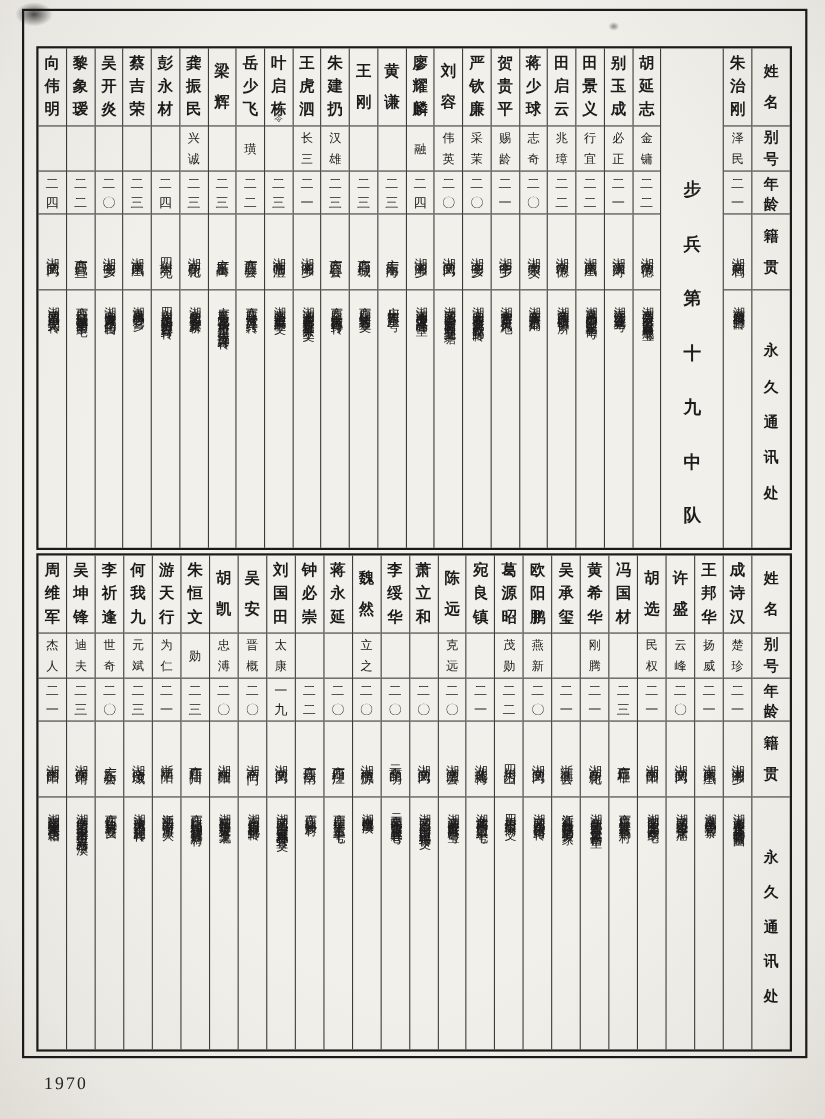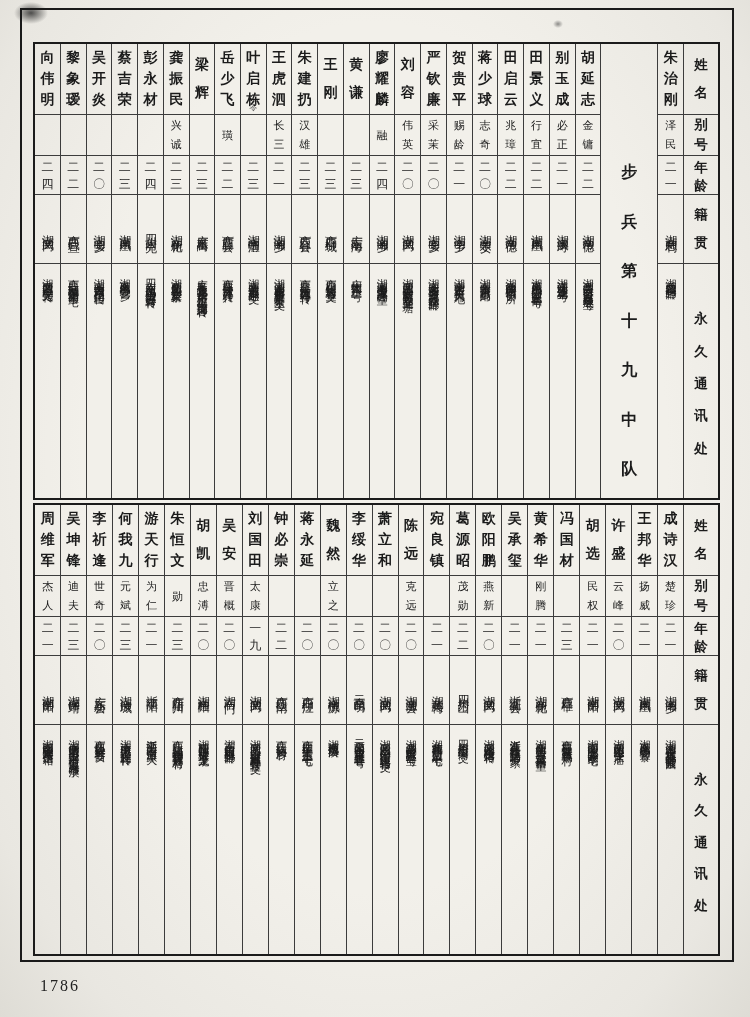--- a/index.html
+++ b/index.html
@@ -1423,14 +1423,14 @@
           </div>
     <div class="cell native">
             <span class="vtext">湖南邵阳</span>
           </div>
     <div class="cell addr">
             <span class="vtext">湖南邵阳杨家滩马溪信箱</span>
           </div>
   </div>
 </div>
   </div>
-  <div class="page-number">1786</div>
+  <div class="page-number">1970</div>
 </div>
 
 </body></html>

